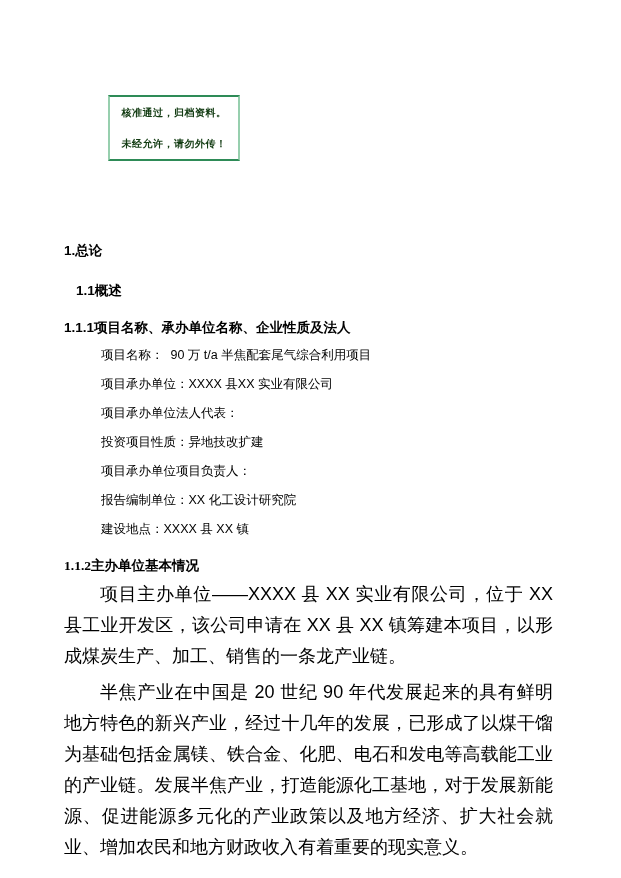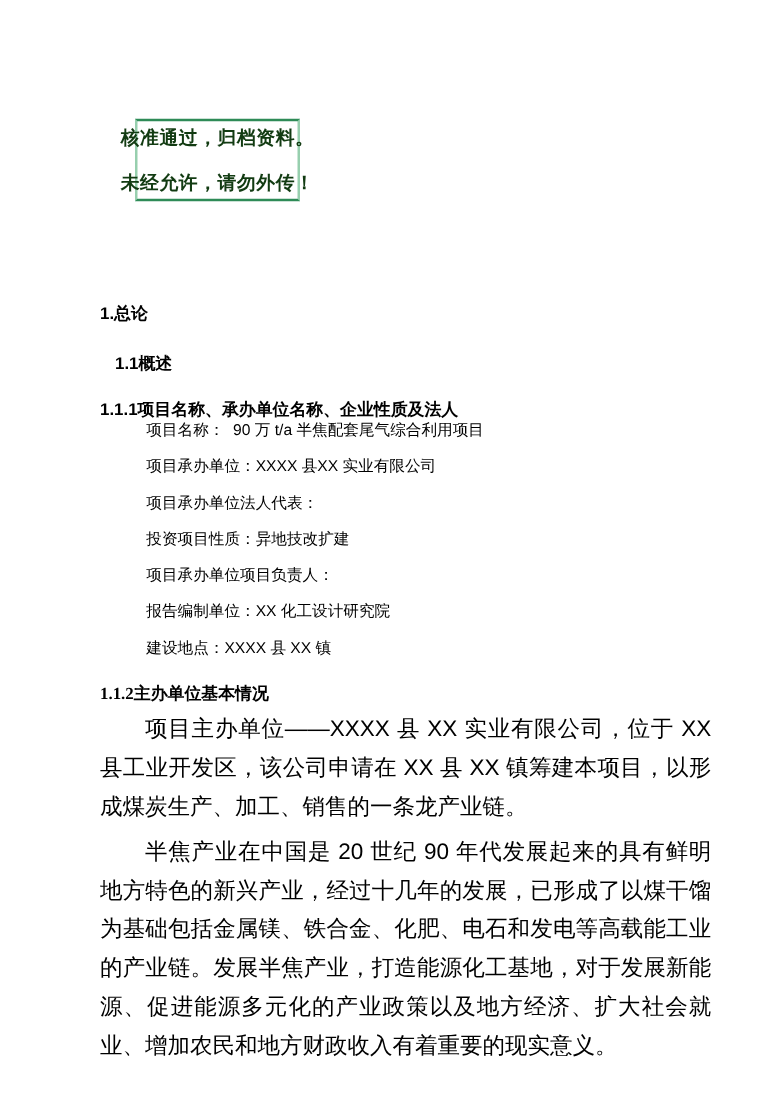--- a/index.html
+++ b/index.html
@@ -23,42 +23,43 @@
     border-left: 2px solid #97cfae;
     border-right: 2px solid #97cfae;
     display: flex;
     flex-direction: column;
     align-items: center;
     justify-content: center;
     gap: 17px;
     background: #ffffff;
   }
   .stamp-line {
-    font-size: 15px;
+    font-size: 10px;
     font-weight: bold;
     color: #123b12;
     letter-spacing: 0.5px;
     white-space: nowrap;
   }
 
   
   .content {
     position: absolute;
-    left: 80px; top: 0;
+    left: 64px; top: 0;
     width: 489px;
   }
   .h-lvl { font-weight: bold; font-size: 13.5px; line-height: 17px; color: #000; }
   .h1 { margin-top: 242px; }
   .h2 { margin-top: 23px; margin-left: 12px; }
   .h3 { margin-top: 20px; }
   .h3b { margin-top: 19px; font-family: Liberation Serif, serif; }
   .h3c { margin-top: 17px; }
 
   .info-list {
     list-style: none;
+    margin-top: 11px;
   }
   .info-list li {
     font-size: 12.5px;
     line-height: 17px;
     margin-bottom: 12px;
     padding-left: 37px;
     white-space: pre-wrap;
   }
   .info-list li:last-child { margin-bottom: 0; }
 

